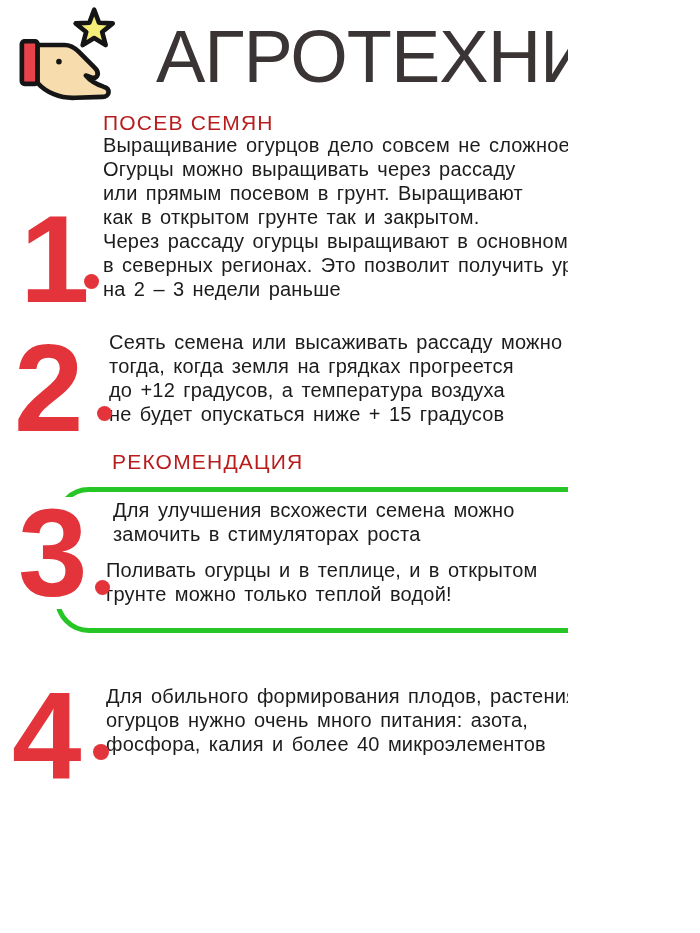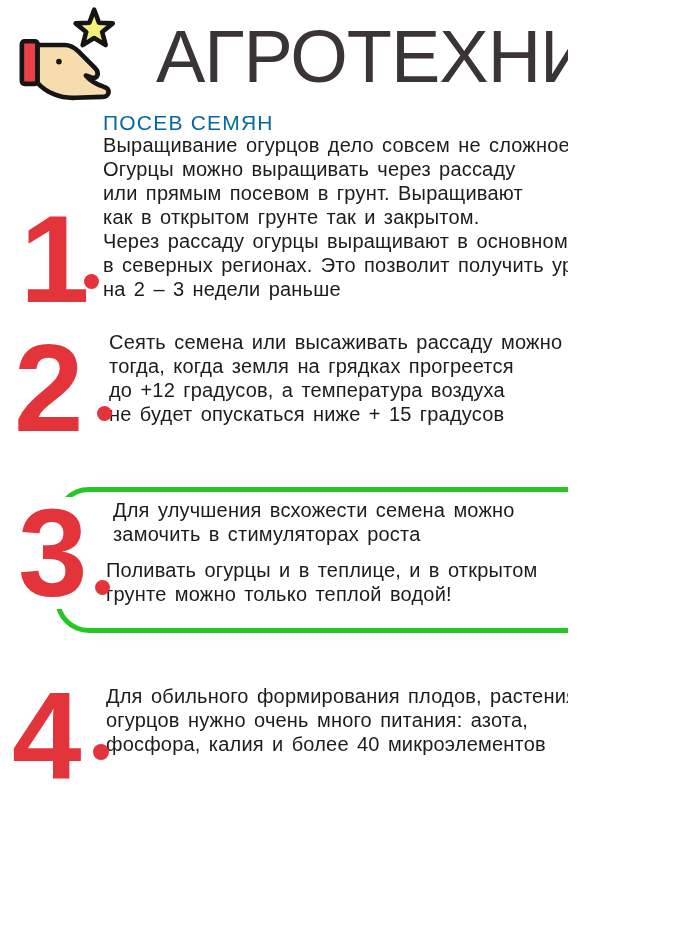--- a/index.html
+++ b/index.html
@@ -6,21 +6,21 @@
   .page{
     position:relative;width:568px;height:933px;background:#ffffff;
     font-family:"Liberation Sans",sans-serif;overflow:hidden;
   }
   .header-icon{position:absolute;left:10px;top:6px;width:122px;height:102px;z-index:5;}
   .title{
     position:absolute;left:156px;top:14px;margin:0;
     font-size:74px;font-weight:400;color:#3a3435;letter-spacing:-1px;white-space:nowrap;
   }
   .sec-heading{
-    position:absolute;font-size:21px;color:#0369a1;letter-spacing:1.2px;
+    position:absolute;font-size:21px;color:#b91c1c;letter-spacing:1.2px;
     font-weight:400;white-space:nowrap;z-index:4;
   }
   .para{
     position:absolute;font-size:20px;line-height:24px;color:#1c1c1c;
     white-space:pre-line;word-spacing:2.5px;letter-spacing:0.2px;z-index:4;width:600px;
   }
   .num{
     position:absolute;font-size:125px;line-height:1;font-weight:700;
     color:#e4343b;z-index:4;
   }
@@ -65,20 +65,21 @@
   <div class="num" style="left:20px;top:196px;">1</div>
   <div class="num-dot" style="left:84px;top:274px;width:15px;height:15px;"></div>
 
   <div class="para" style="left:109px;top:330px;">Сеять семена или высаживать рассаду можно
 тогда, когда земля на грядках прогреется
 до +12 градусов, а температура воздуха
 не будет опускаться ниже + 15 градусов</div>
   <div class="num" style="left:14px;top:325px;">2</div>
   <div class="num-dot" style="left:97px;top:406px;width:15px;height:15px;"></div>
 
+  <div class="sec-heading" style="left:112px;top:450px;">РЕКОМЕНДАЦИЯ</div>
   <div class="rec-box"></div>
   <div class="knockout"></div>
   <div class="para" style="left:113px;top:498px;">Для улучшения всхожести семена можно
 замочить в стимуляторах роста</div>
   <div class="para" style="left:106px;top:558px;">Поливать огурцы и в теплице, и в открытом
 грунте можно только теплой водой!</div>
   <div class="num" style="left:18px;top:490px;">3</div>
   <div class="num-dot" style="left:95px;top:580px;width:15px;height:15px;"></div>
 
   <span class="cucumber">

